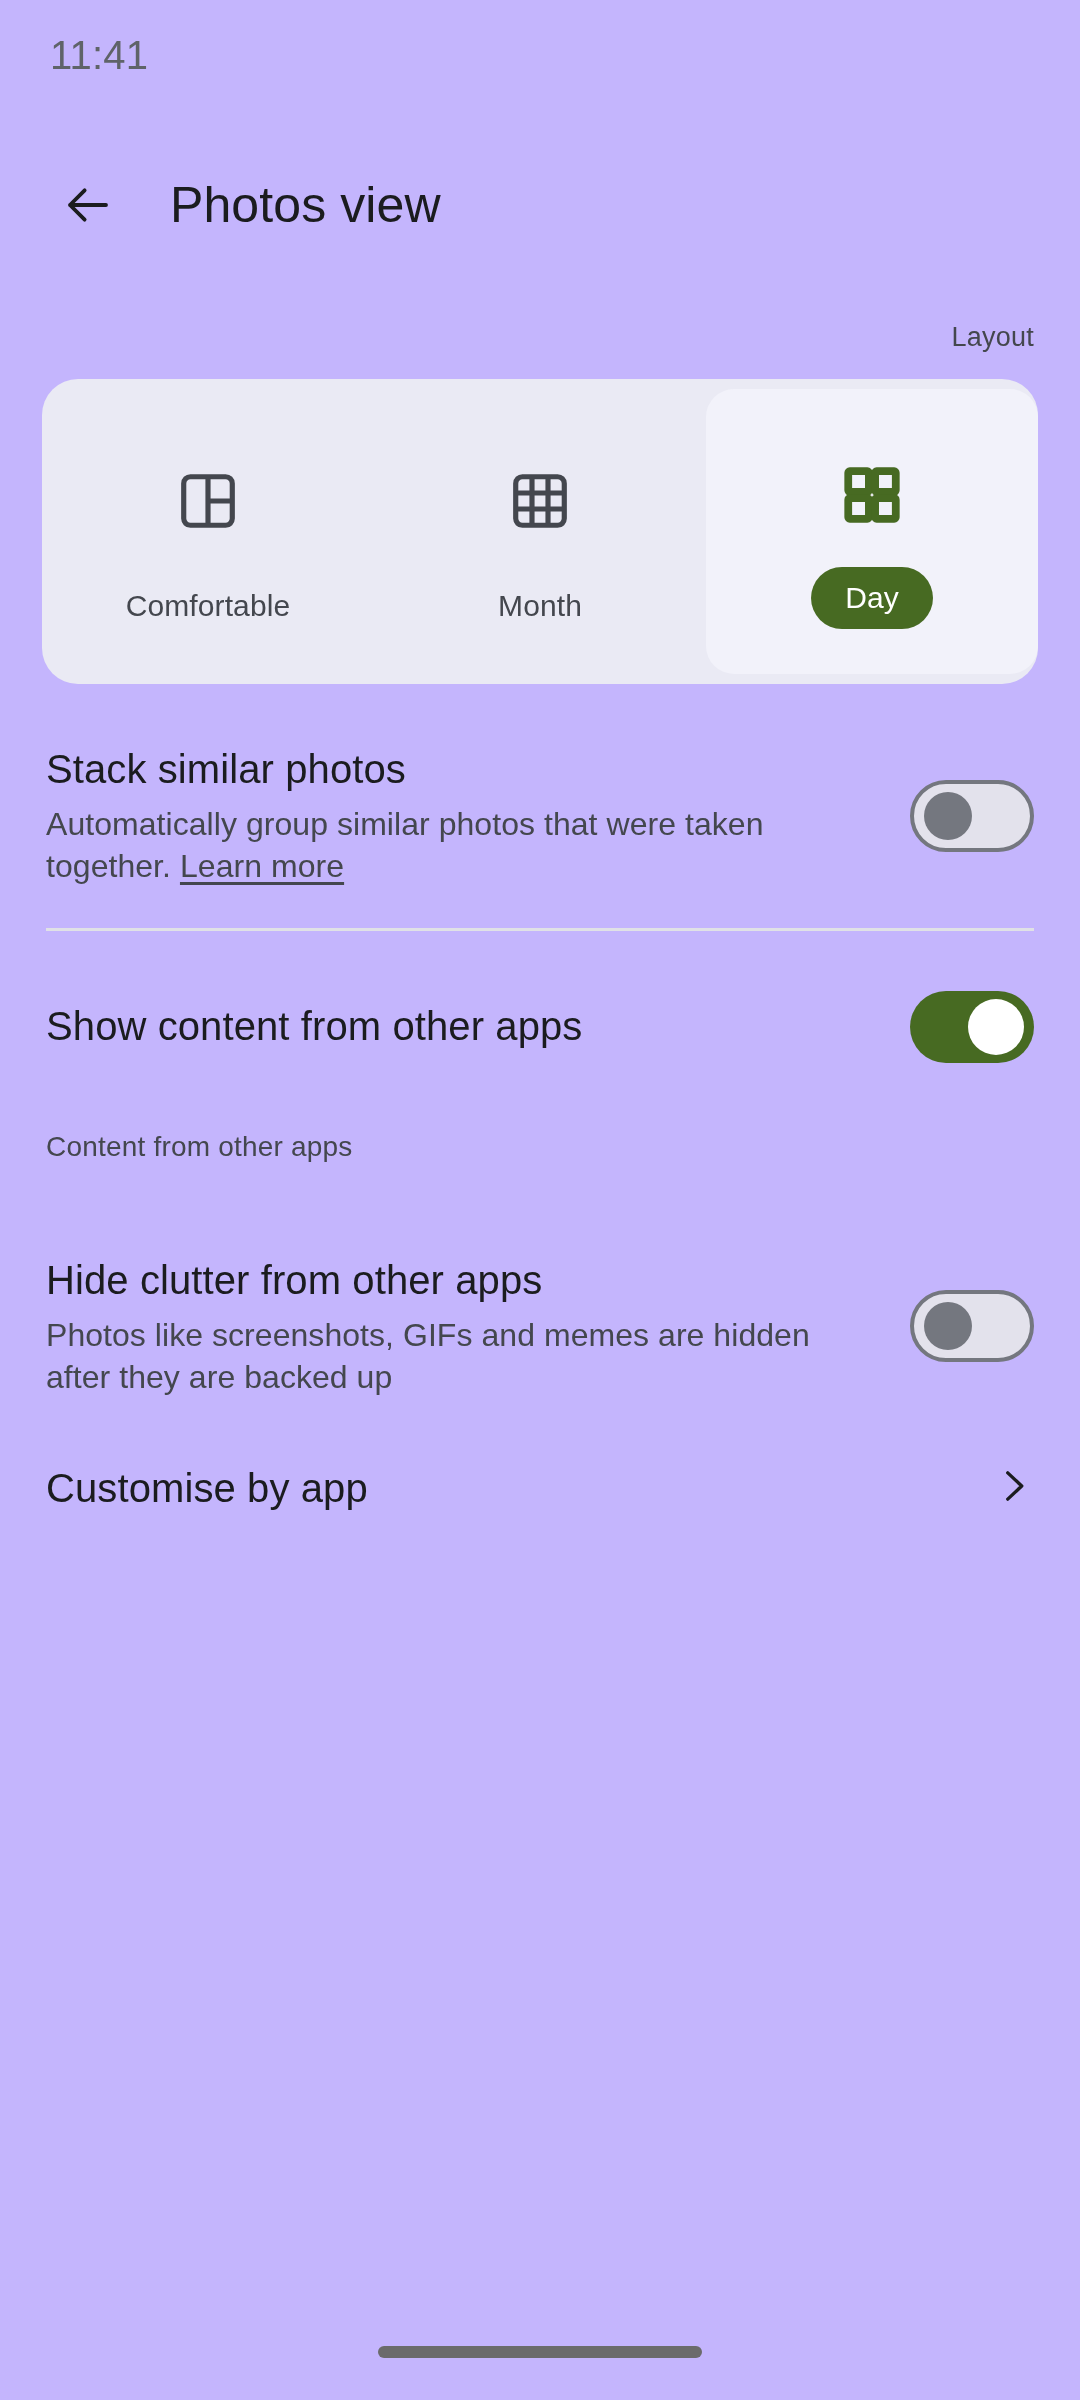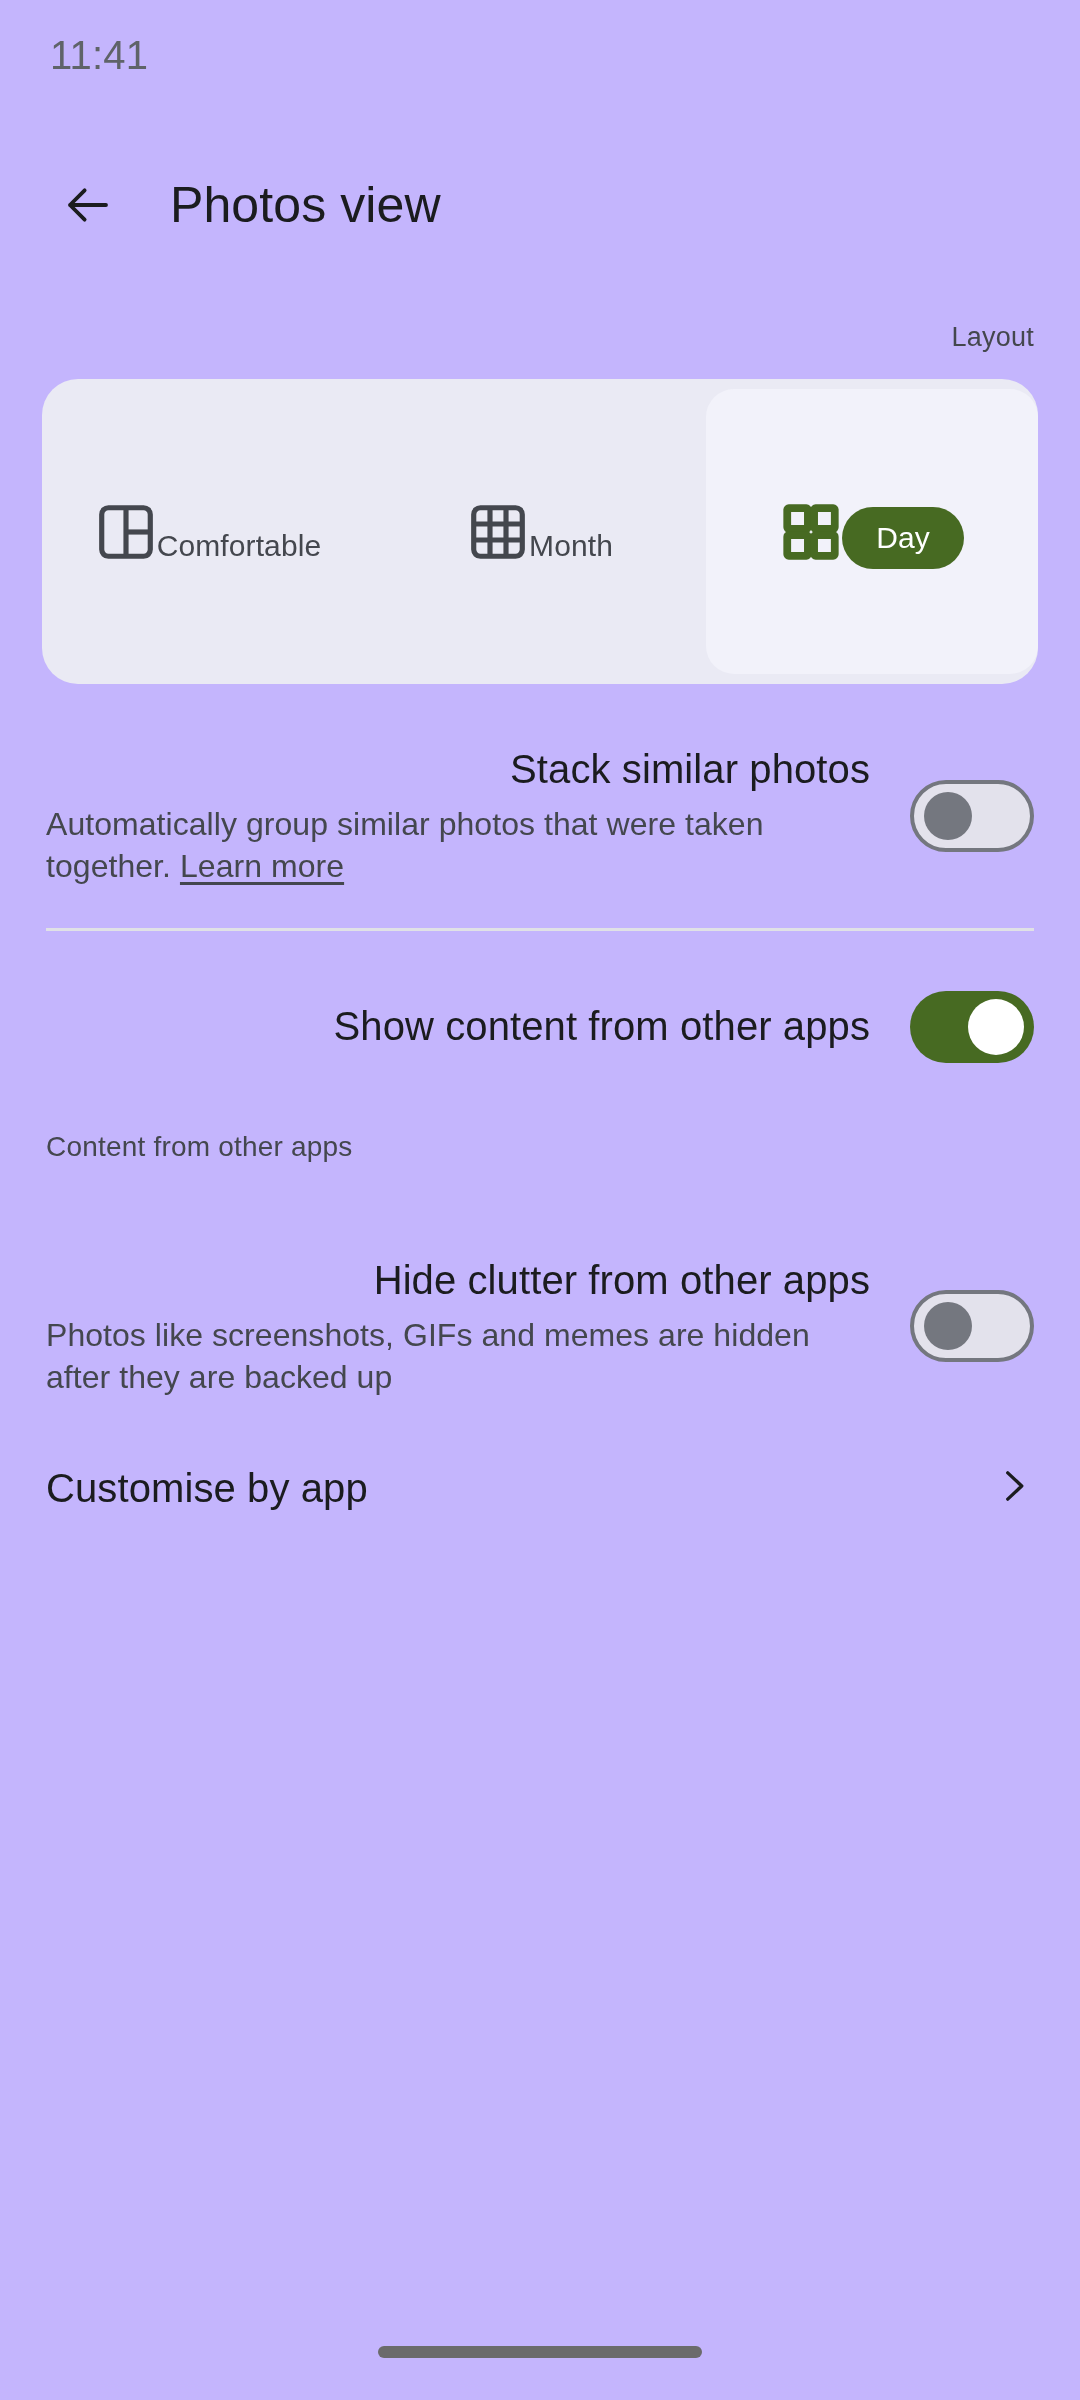--- a/index.html
+++ b/index.html
@@ -34,40 +34,40 @@
   .section-label {
     font-size:27px; color:#44474e; padding:0 46px;
     margin-top:52px; letter-spacing:.25px;text-align:right;
   }
   .layout-card {
     margin:26px 42px 0 42px; height:305px;
     background:#eaeaf4; border-radius:36px;
     display:flex; align-items:stretch; overflow:hidden;
   }
   .layout-opt {
-    flex:1; display:flex; flex-direction:row; align-items:center;
+    flex:1; display:flex; flex-direction:column; align-items:center;
     justify-content:center; gap:0; position:relative;
   }
   .layout-opt.selected { background:#f2f2fa; border-radius:28px; margin:10px 0; }
   .opt-icon { height:120px; display:flex; align-items:center; justify-content:center; }
   .opt-label {
     font-size:30px; color:#44474e; margin-top:28px; letter-spacing:.1px;
   }
   .opt-label.pill {
     background:#476a22; color:#ffffff; border-radius:34px;
     padding:14px 34px; margin-top:12px;
   }
 
   
   .row {
     display:flex; align-items:center; padding:0 46px;
     min-height:120px;
   }
   .row .texts { flex:1; padding-right:40px; }
-  .row-title { font-size:40px; color:#1b1c1f; line-height:1.26; letter-spacing:.1px;text-align:right; }
+  .row-title { font-size:40px; color:#1b1c1f; line-height:1.26; letter-spacing:.1px; }
   .row-desc  { font-size:32px; color:#44474e; line-height:1.30; margin-top:10px; letter-spacing:.05px; }
   .row-desc a, .learn {
     color:#44474e; text-decoration:underline; text-underline-offset:5px;
   }
 
   
   .switch { flex:none; width:124px; height:72px; position:relative; }
   .switch .track {
     position:absolute; inset:0; border-radius:36px;
   }

